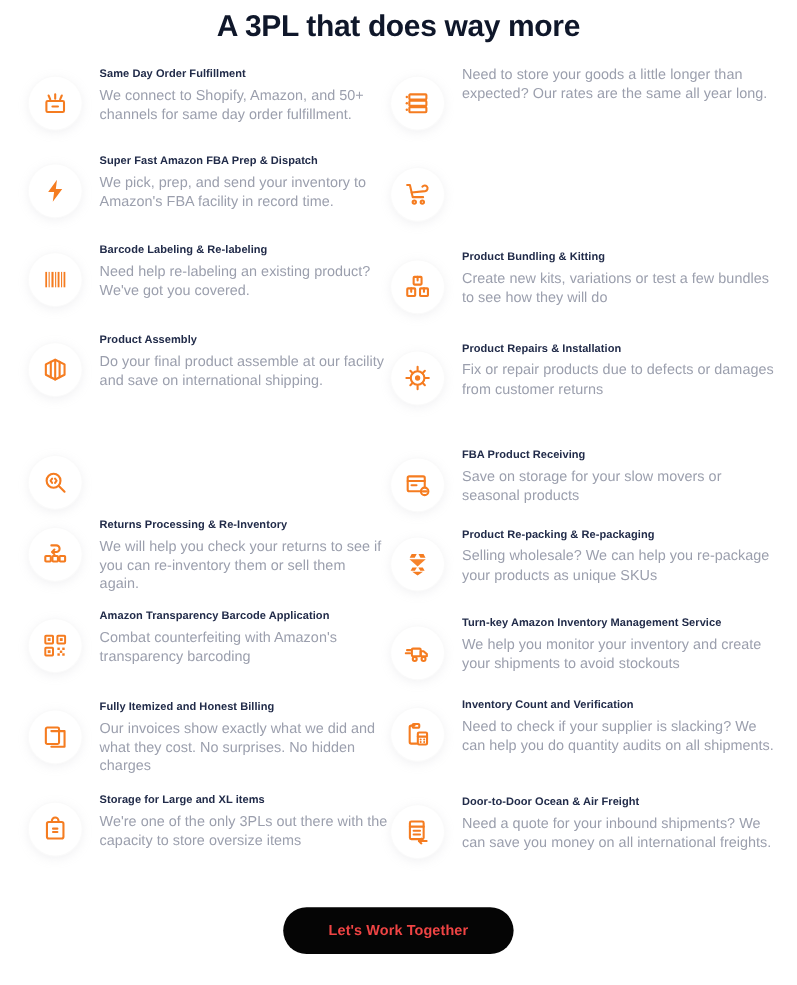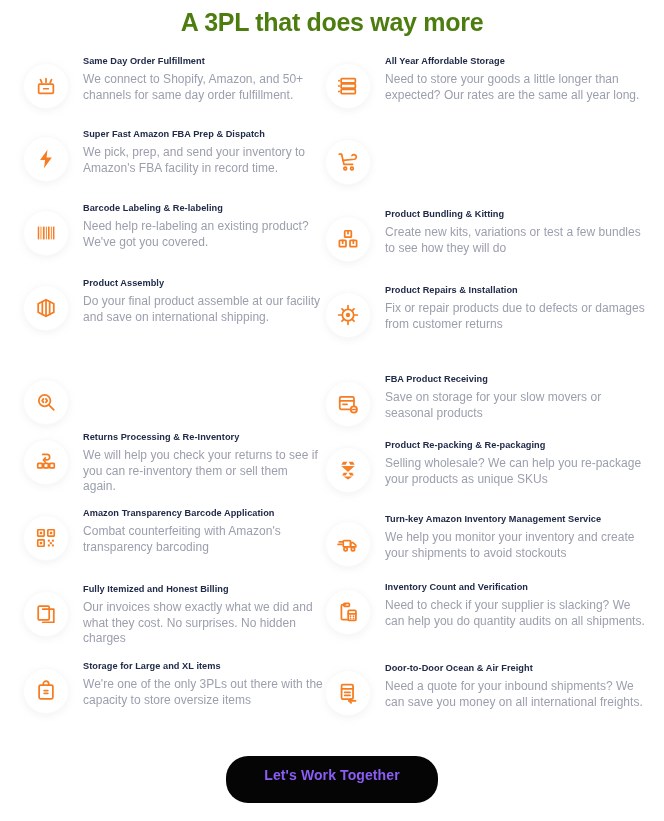--- a/index.html
+++ b/index.html
@@ -20,21 +20,21 @@
     height: 821px;
   }
   .section-title {
     position: absolute;
     top: 6px;
     left: 0;
     width: 664px;
     text-align: center;
     font-size: 25px;
     font-weight: bold;
-    color: #4d7c0f;
+    color: #0f172a;
     letter-spacing: -0.3px;
     line-height: 32px;
   }
   .columns {
     position: absolute;
     top: 55px;
     left: 0;
     width: 664px;
   }
   .col {
@@ -89,25 +89,25 @@
   .cta-wrap {
     position: absolute;
     left: 0;
     top: 756px;
     width: 664px;
     text-align: center;
   }
   .cta-button {
     display: inline-block;
     background: #050505;
-    color: #8b5cf6;
+    color: #ef4444;
     border: none;
     border-radius: 22px;
-    padding: 11px 38px 20px 38px;
-    font-size: 14px;
+    padding: 11px 38px 12px 38px;
+    font-size: 12px;
     font-weight: bold;
     font-family: "Liberation Sans", sans-serif;
     letter-spacing: 0.1px;
     cursor: pointer;
     line-height: 16px;
   }
 </style>
 </head>
 <body>
 
@@ -275,21 +275,20 @@
                 <rect x="4.5" y="9.8" width="15.5" height="4.6" rx="0.8"></rect>
                 <rect x="4.5" y="15.6" width="15.5" height="4.6" rx="0.8"></rect>
                 <g fill="#f57c20" stroke="none">
                   <circle cx="2.2" cy="6.3" r="1.1"></circle>
                   <circle cx="2.2" cy="12.1" r="1.1"></circle>
                   <circle cx="2.2" cy="17.9" r="1.1"></circle>
                 </g>
               </svg>
             </div>
             <div class="feature-text">
-              <div class="feature-title">All Year Affordable Storage</div>
               <div class="feature-desc">Need to store your goods a little longer than expected? Our rates are the same all year long.</div>
             </div>
           </div>
         </div>
         <div class="feature" style="position: absolute; top: 76px; left: 0px; right: 0px;">
           <div class="feature-inner">
             <div class="icon-circle">
               <svg width="22" height="22" viewBox="0 0 24 24" fill="none" stroke="#f57c20" stroke-width="1.9" stroke-linecap="round" stroke-linejoin="round">
                 <path d="M2.5 3.5 H5 L7.6 14.5 H17"></path>
                 <path d="M6.6 10.3 L18.8 9 a2.6 2.6 0 0 0 1.6-4.3 2.6 2.6 0 0 0-4 0.2"></path>

